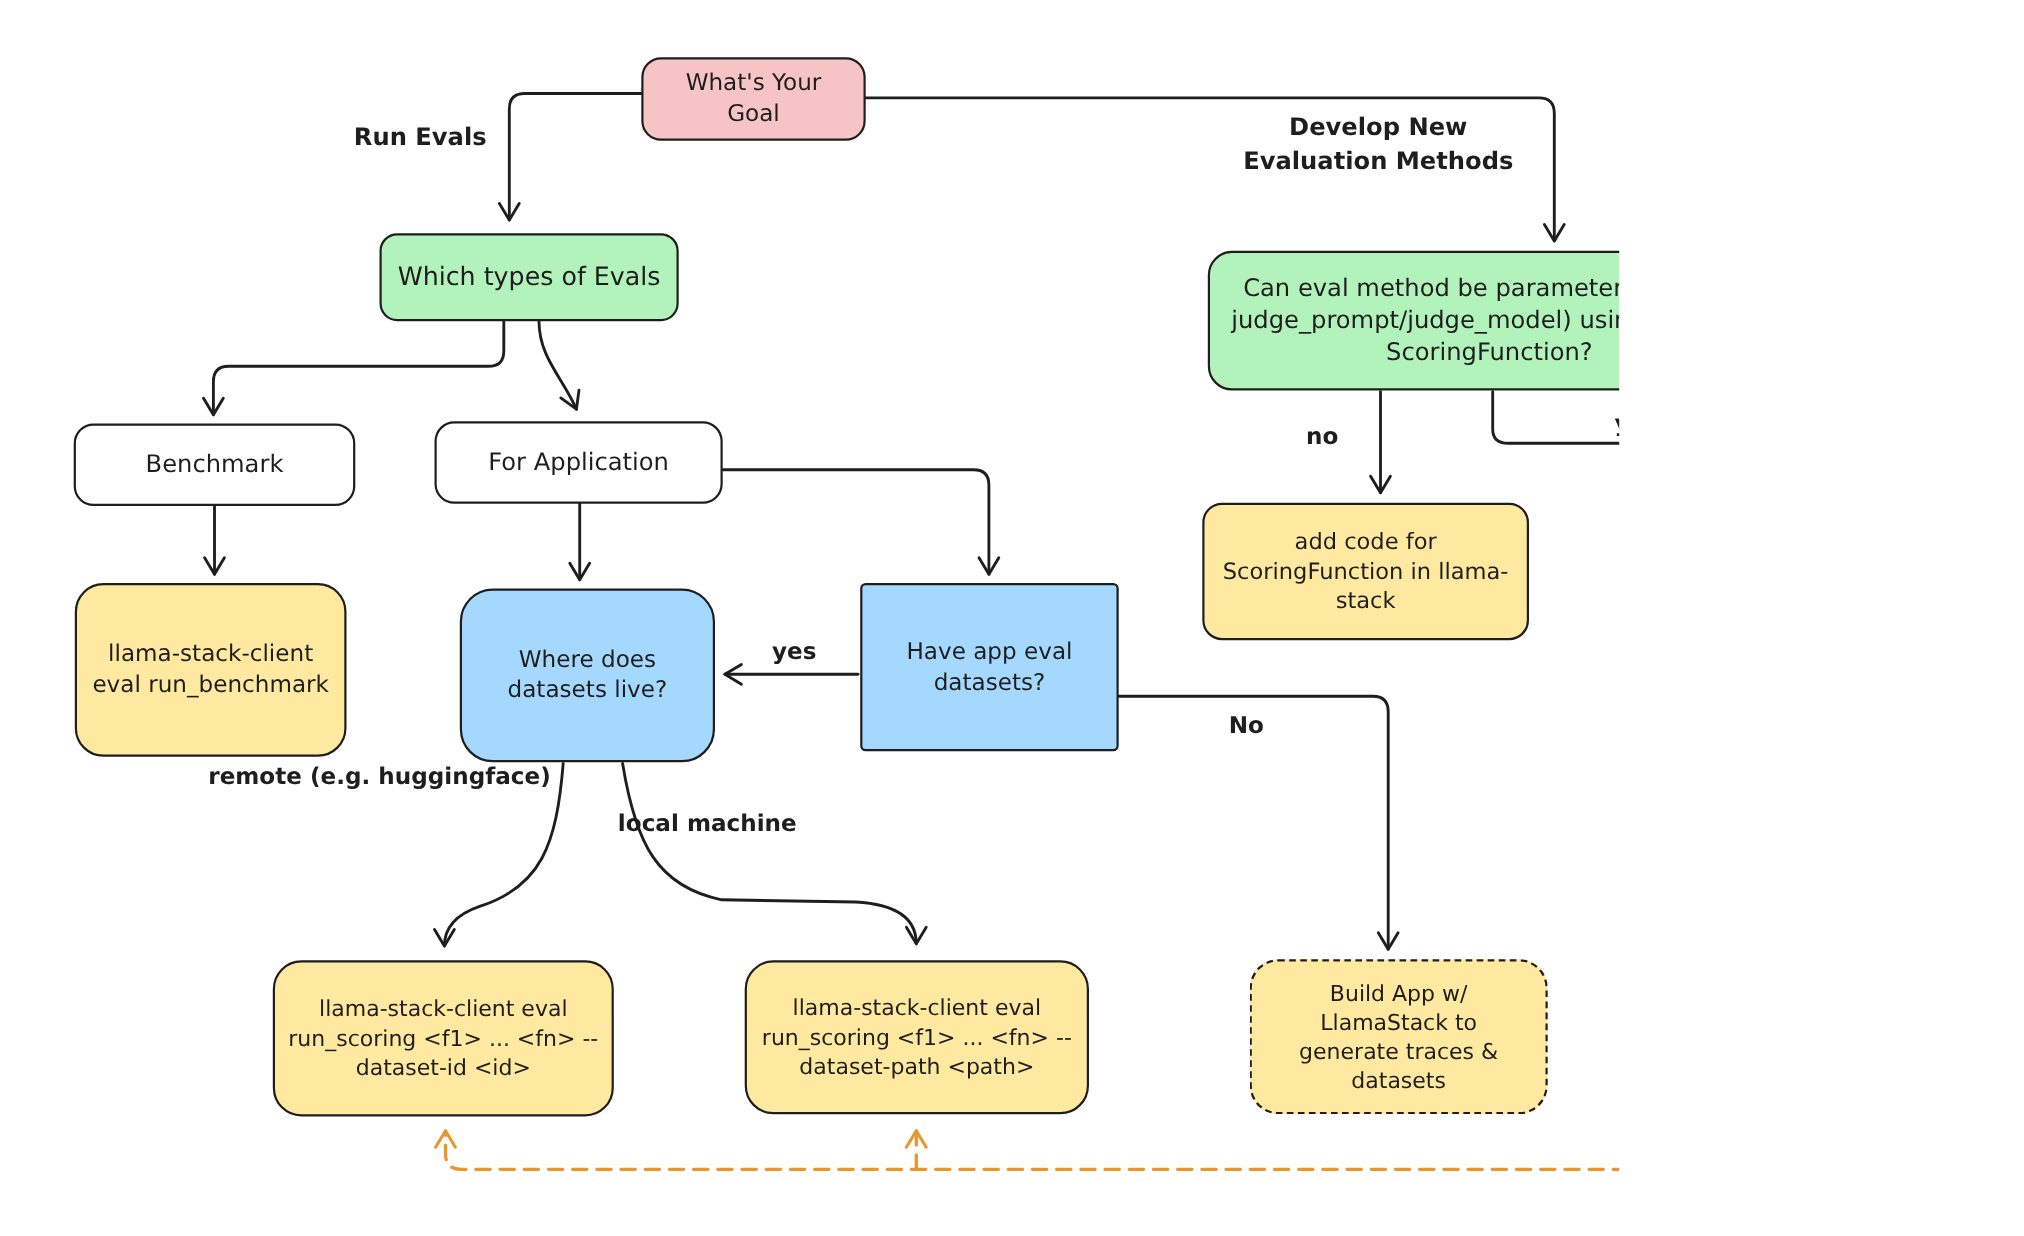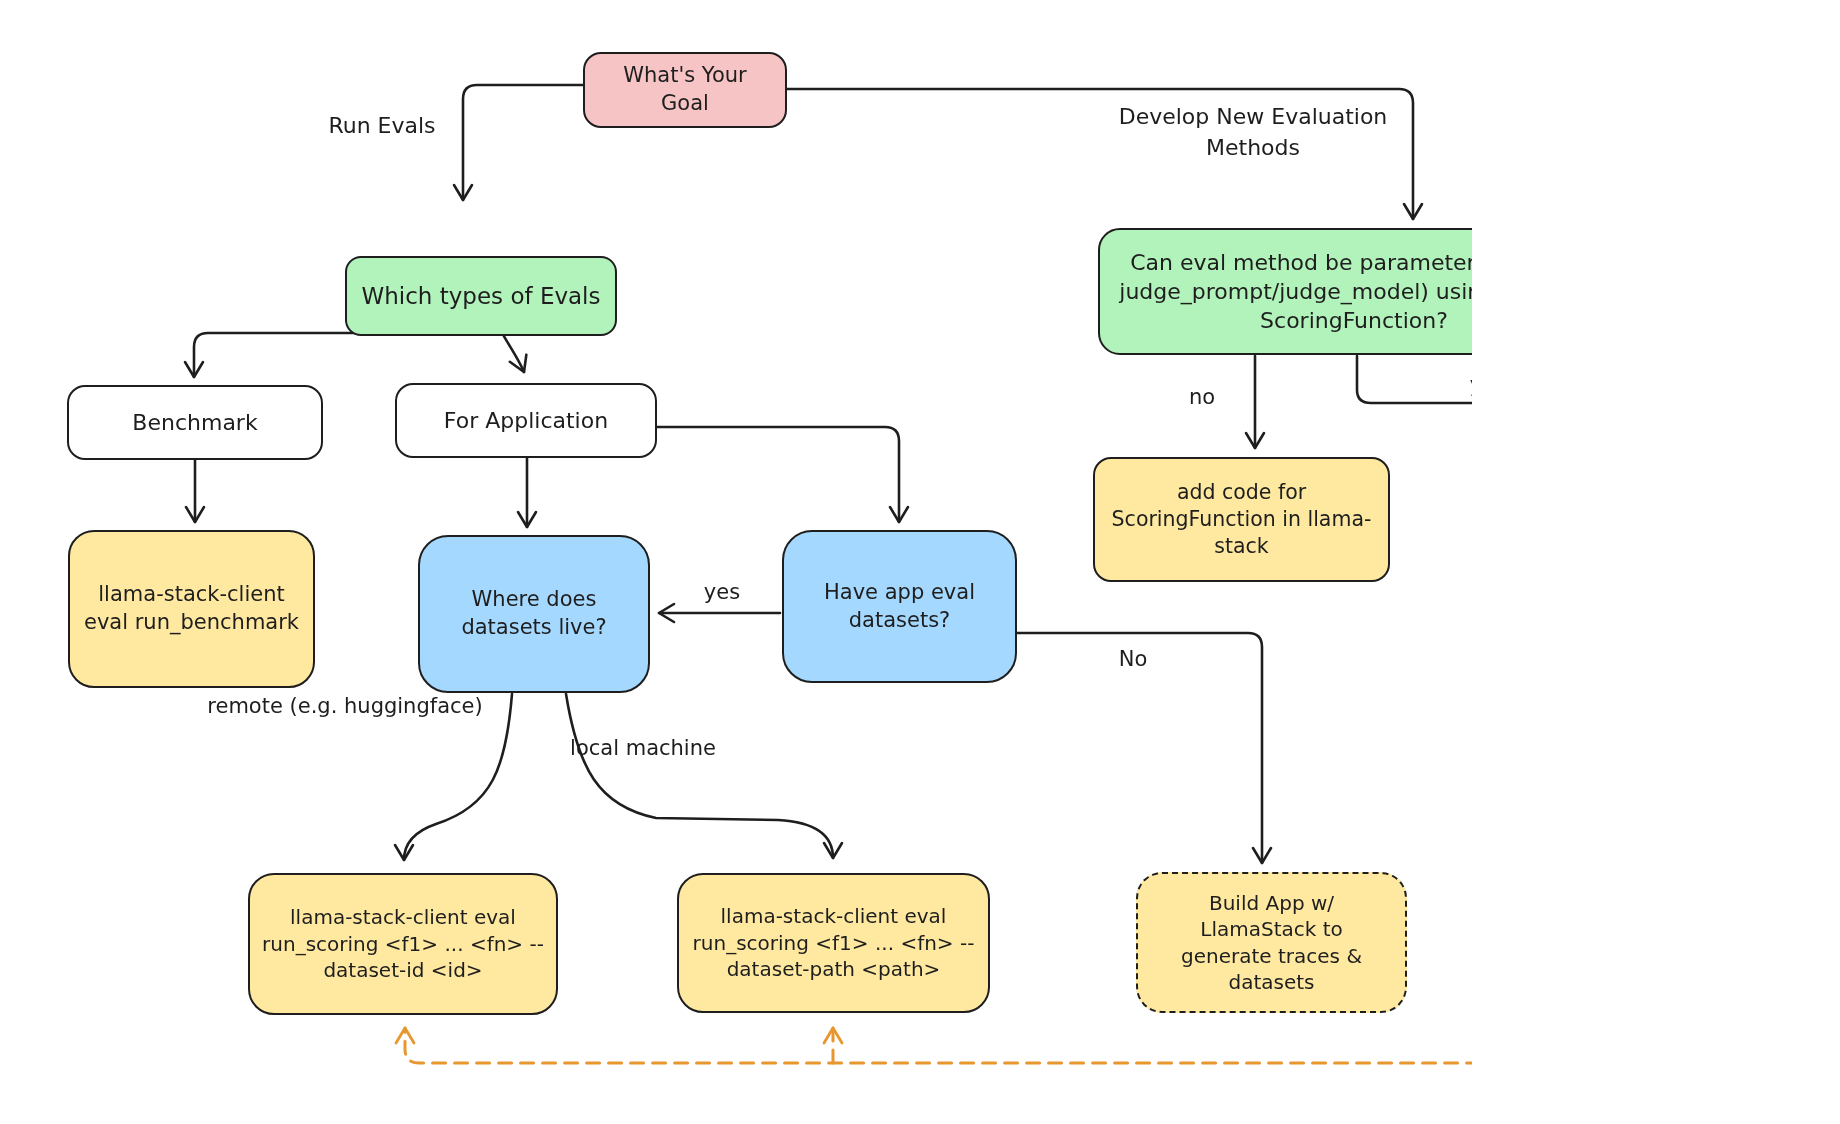--- a/index.html
+++ b/index.html
@@ -4,31 +4,31 @@
 <style>
   html,body{margin:0;padding:0;background:#ffffff;}
   #canvas{position:relative;width:1472px;height:1124px;background:#ffffff;overflow:hidden;
           font-family:"DejaVu Sans","Liberation Sans",sans-serif;color:#1e1e1e;}
   #edges{position:absolute;left:0;top:0;width:1840px;height:1124px;pointer-events:none;}
   .node{position:absolute;box-sizing:border-box;border:2.5px solid #1e1e1e;border-radius:20px;
         display:flex;align-items:center;justify-content:center;text-align:center;
         font-size:20px;line-height:1.32;font-weight:500;background:#fff;}
   .node span{display:block;}
   .elabel{position:absolute;transform:translateX(-50%);white-space:nowrap;text-align:center;
-          font-size:21px;font-weight:400;}
+          font-size:21px;font-weight:700;}
   .elabel.wrap{white-space:normal;}
 
   
   .n-goal        {left:583px; top:52px;  width:204px; height:76px;  padding:0 26px; font-size:21px; border-radius:18px;}
-  .n-which       {left:345px; top:212px; width:272px; height:80px;  padding:0 14px; font-size:23px; border-radius:16px;margin-top:44px;}
+  .n-which       {left:345px; top:212px; width:272px; height:80px;  padding:0 14px; font-size:23px; border-radius:16px;}
   .n-benchmark   {left:67px;  top:385px; width:256px; height:75px;  border-radius:18px; font-size:22px;}
   .n-forapp      {left:395px; top:383px; width:262px; height:75px;  border-radius:18px; font-size:22px;}
   .n-runbench    {left:68px;  top:530px; width:247px; height:158px; padding:0 14px; border-radius:26px; font-size:21px;}
   .n-wheredata   {left:418px; top:535px; width:232px; height:158px; padding:0 20px; border-radius:30px; font-size:21px;}
-  .n-havedata    {left:782px; top:530px; width:235px; height:153px; padding:0 18px; border-radius:30px; font-size:21px;}
+  .n-havedata    {left:782px; top:530px; width:235px; height:153px; padding:0 18px; border-radius:5px; font-size:21px;}
   .n-param       {left:1098px;top:228px; width:512px; height:127px; padding:0 16px; border-radius:22px; font-size:22px;}
   .n-addcode     {left:1093px;top:457px; width:297px; height:125px; padding:0 15px; border-radius:24px; font-size:20.5px;}
   .n-runappeval  {left:1492px;top:455px; width:295px; height:120px; padding:0 15px; border-radius:22px; font-size:20.5px;}
   .n-scoringid   {left:248px; top:873px; width:310px; height:142px; padding:0 8px;  border-radius:26px; font-size:20px;}
   .n-scoringpath {left:677px; top:873px; width:313px; height:140px; padding:0 8px;  border-radius:26px; font-size:20px;}
   .n-buildapp    {left:1136px;top:872px; width:271px; height:141px; padding:0 30px; border-radius:26px; font-size:20px;
                   border-style:dashed;}
 
   
   .l-runevals {left:382px;  top:113px; font-size:22px;}

